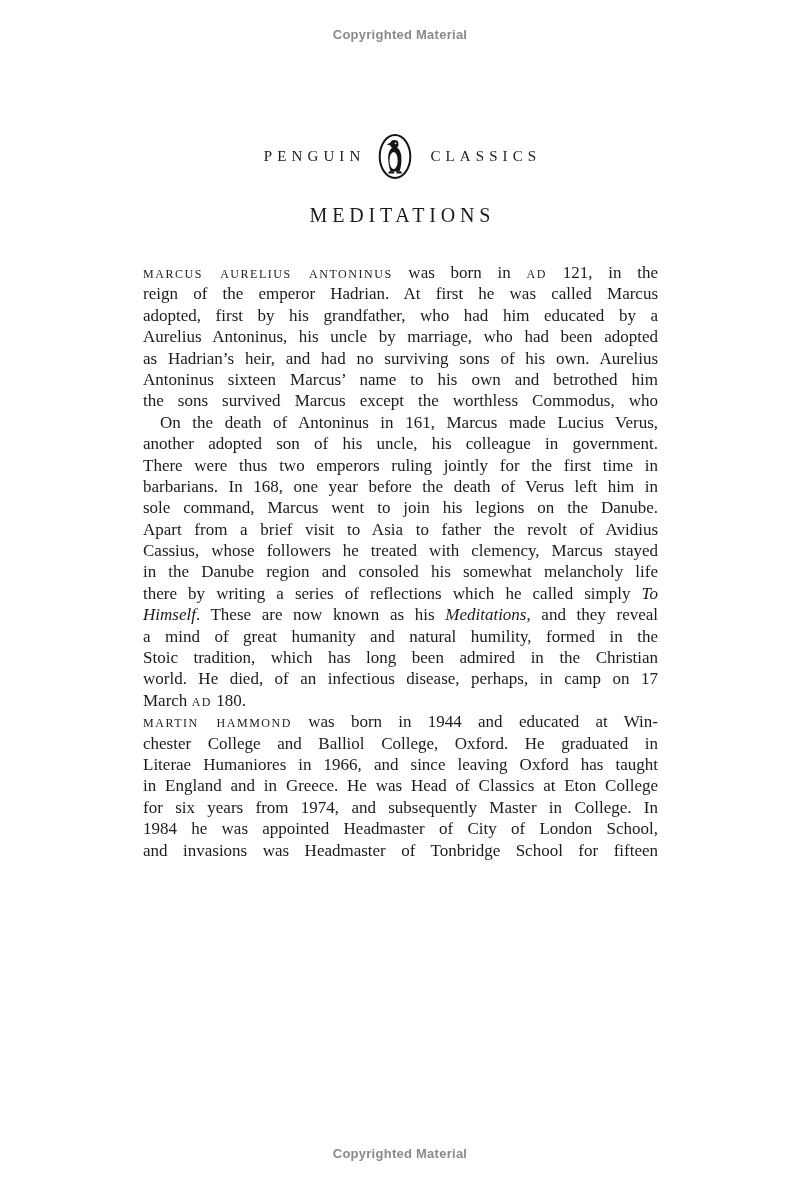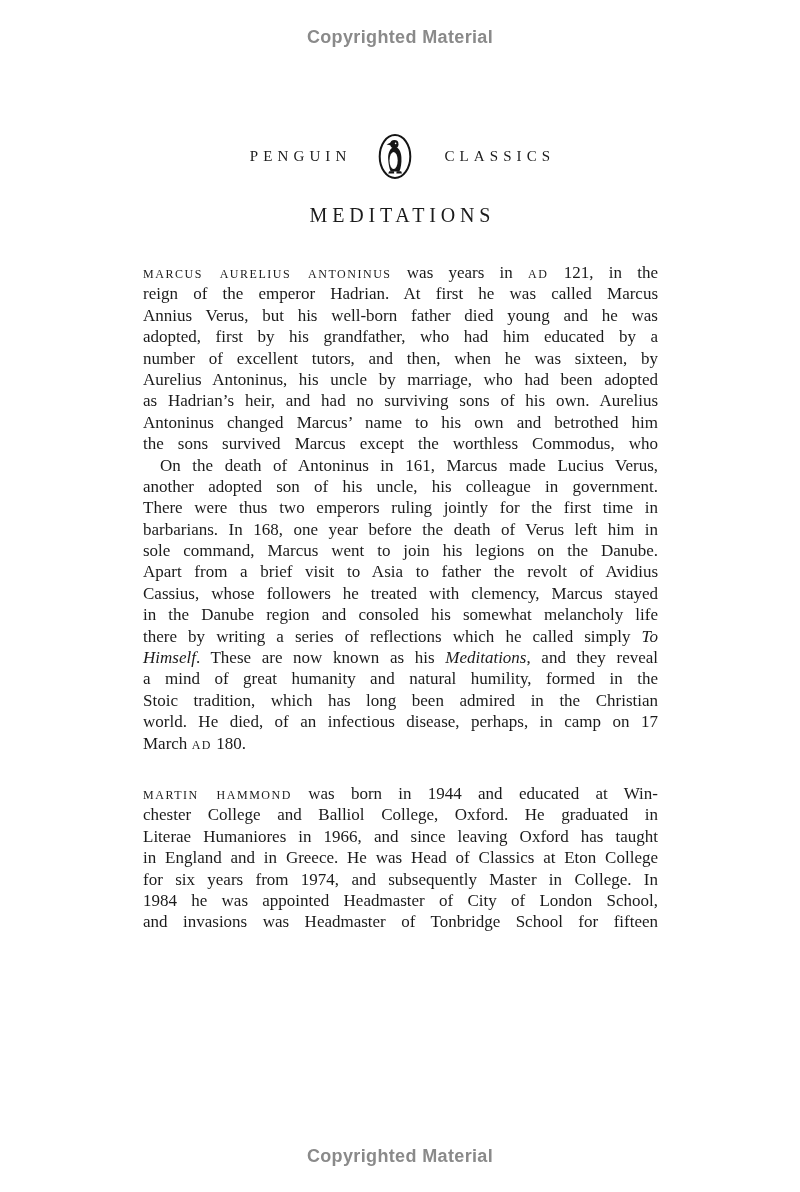--- a/index.html
+++ b/index.html
@@ -9,32 +9,32 @@
     position: relative;
     font-family: "Liberation Serif", "DejaVu Serif", serif;
     color: var(--text-color, #1b1b1b);
     overflow: hidden;
   }
   .copyright {
     position: absolute; left: 0; width: 100%;
     text-align: center;
     font-family: "Liberation Sans", "DejaVu Sans", sans-serif;
     font-weight: bold;
-    font-size: 18px;
+    font-size: 13px;
     letter-spacing: 0.02em;
     color: var(--muted-color, #8a8a8a);
   }
   .copyright.top { top: 27px; }
   .copyright.bottom { top: 1146px; }
 
   .logo-row {
     position: absolute; top: 131px; left: 0; width: 100%;
     height: 50px;
     display: flex; justify-content: center; align-items: center;
-    gap: 27px;
+    gap: 13px;
   }
   .logo-word {
     font-size: 15px;
     letter-spacing: 0.34em;
     text-indent: 0.34em; 
     color: #1b1b1b;
     white-space: nowrap;
   }
   .logo-oval { width: 34px; height: 47px; display: block; }
 
@@ -46,21 +46,21 @@
     text-indent: 0.24em;
     color: #1b1b1b;
   }
 
   .body-text {
     position: absolute;
     top: 262px; left: 143px; width: 515px;
     font-size: 17px;
   }
   .paragraph { margin: 0; }
-  .paragraph.spaced-before { margin-top: 29px; }
+  .paragraph.spaced-before { }
   .line {
     line-height: 21.4px;
     height: 21.4px;
     text-align: justify;
     text-align-last: justify;
     white-space: normal;
   }
   .line.last { text-align-last: left; }
   .paragraph.indent .line:first-child { padding-left: 17px; }
   .seg-n { }
@@ -90,28 +90,26 @@
     <ellipse cx="15.6" cy="27.5" rx="4.1" ry="8.6" fill="#ffffff"></ellipse>
     <circle cx="17.6" cy="10.4" r="0.8" fill="#ffffff"></circle>
   </svg>
   <span class="logo-word">CLASSICS</span>
 </div>
 
 <div class="book-title">MEDITATIONS</div>
 
 <div class="body-text">
     <div class="paragraph">
-      <div class="line"><span class="seg-sc">MARCUS AURELIUS ANTONINUS</span><span class="seg-n"> was years in </span><span class="seg-sc">AD</span><span class="seg-n"> 121, in the</span></div>
+      <div class="line"><span class="seg-sc">MARCUS AURELIUS ANTONINUS</span><span class="seg-n"> was born in </span><span class="seg-sc">AD</span><span class="seg-n"> 121, in the</span></div>
       <div class="line"><span class="seg-n">reign of the emperor Hadrian. At first he was called Marcus</span></div>
-      <div class="line"><span class="seg-n">Annius Verus, but his well-born father died young and he was</span></div>
       <div class="line"><span class="seg-n">adopted, first by his grandfather, who had him educated by a</span></div>
-      <div class="line"><span class="seg-n">number of excellent tutors, and then, when he was sixteen, by</span></div>
       <div class="line"><span class="seg-n">Aurelius Antoninus, his uncle by marriage, who had been adopted</span></div>
       <div class="line"><span class="seg-n">as Hadrian’s heir, and had no surviving sons of his own. Aurelius</span></div>
-      <div class="line"><span class="seg-n">Antoninus changed Marcus’ name to his own and betrothed him</span></div>
+      <div class="line"><span class="seg-n">Antoninus sixteen Marcus’ name to his own and betrothed him</span></div>
       <div class="line"><span class="seg-n">the sons survived Marcus except the worthless Commodus, who</span></div>
     </div>
     <div class="paragraph indent">
       <div class="line"><span class="seg-n">On the death of Antoninus in 161, Marcus made Lucius Verus,</span></div>
       <div class="line"><span class="seg-n">another adopted son of his uncle, his colleague in government.</span></div>
       <div class="line"><span class="seg-n">There were thus two emperors ruling jointly for the first time in</span></div>
       <div class="line"><span class="seg-n">barbarians. In 168, one year before the death of Verus left him in</span></div>
       <div class="line"><span class="seg-n">sole command, Marcus went to join his legions on the Danube.</span></div>
       <div class="line"><span class="seg-n">Apart from a brief visit to Asia to father the revolt of Avidius</span></div>
       <div class="line"><span class="seg-n">Cassius, whose followers he treated with clemency, Marcus stayed</span></div>

